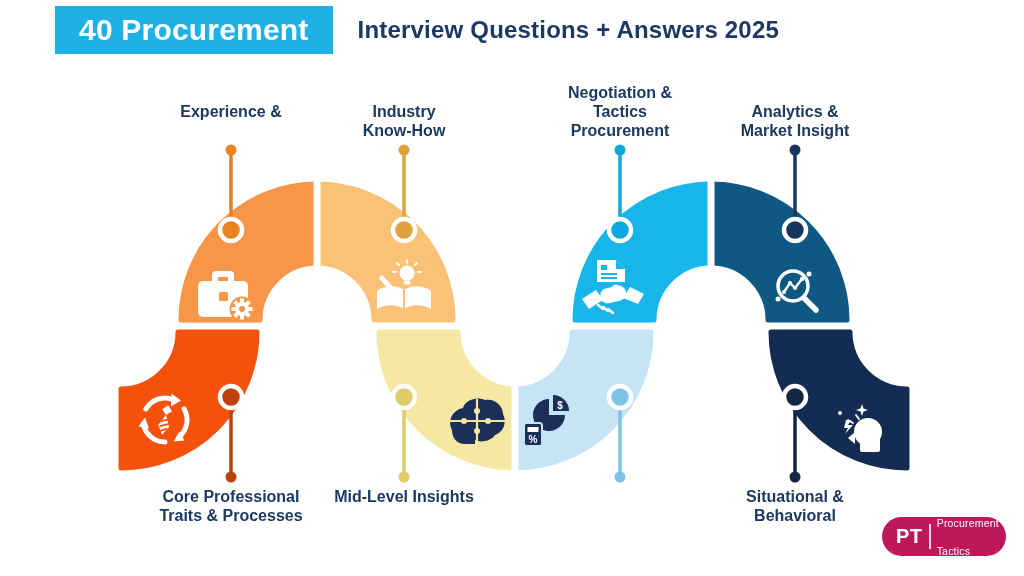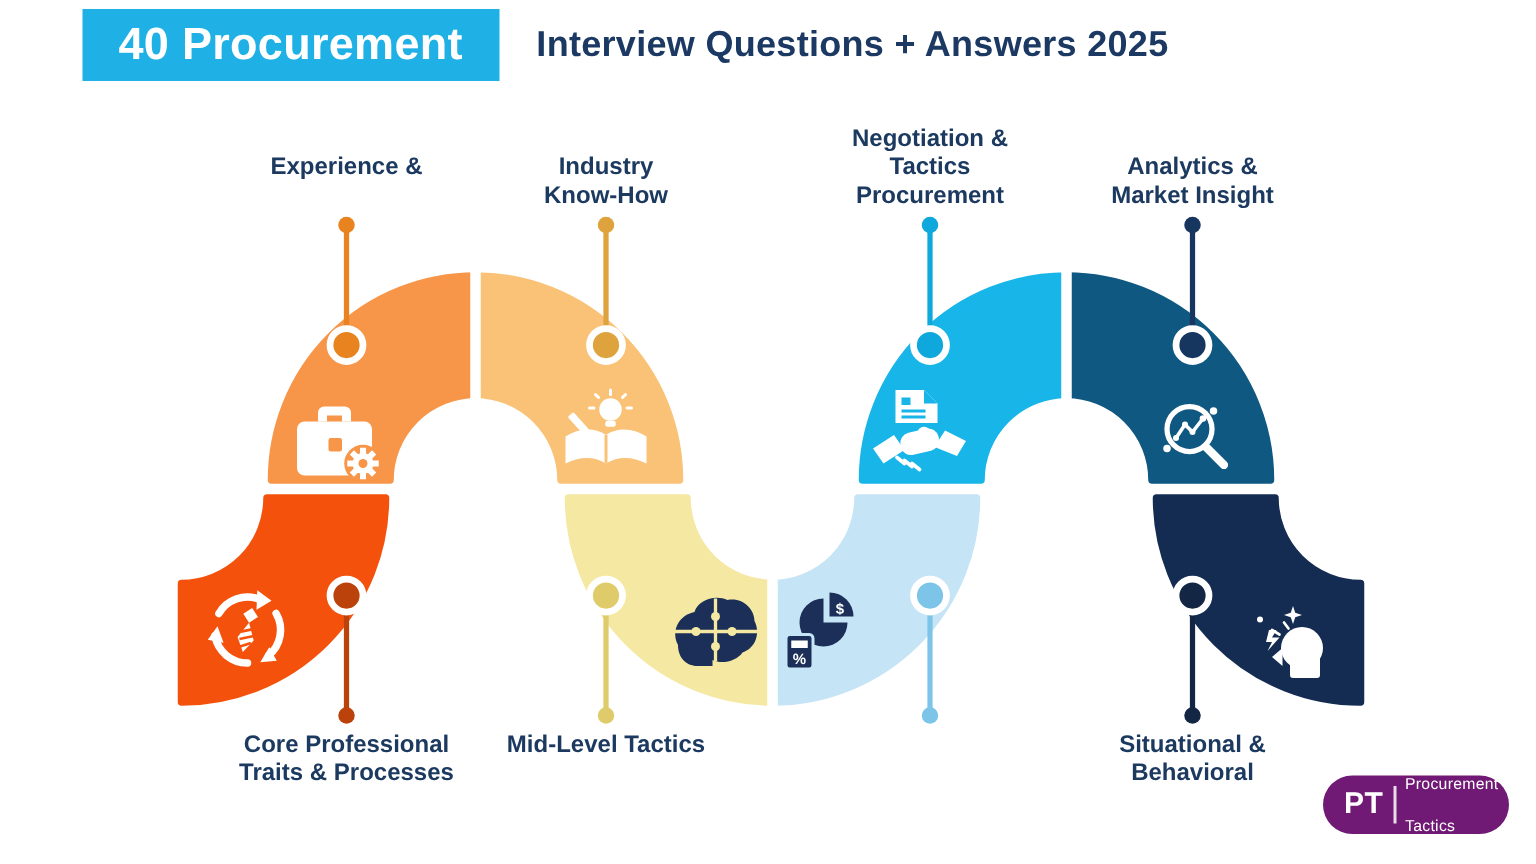--- a/index.html
+++ b/index.html
@@ -9,21 +9,21 @@
   .title-row{position:absolute;left:55px;top:6px;display:flex;align-items:center;gap:25px;text-align:right;}
   .title-hl{background:#1FB0E6;color:#ffffff;height:48px;display:flex;align-items:center;
             padding:0 24px;font-size:30px;font-weight:800;letter-spacing:.2px;}
   .title-rest{color:#1B3963;font-size:24px;font-weight:800;letter-spacing:.2px;white-space:nowrap;}
   
   .cat{position:absolute;width:230px;text-align:center;color:#1C3A60;
        font-size:16px;line-height:19px;font-weight:700;}
   .cat span{display:block;}
   
   .logo{position:absolute;left:882px;top:517px;width:124px;height:39px;border-radius:20px;
-        background:#701a75;display:flex;align-items:center;}
+        background:#be185d;display:flex;align-items:center;}
   .logo-pt{color:#ffffff;font-size:20px;font-weight:800;padding-left:14px;letter-spacing:.3px;}
   .logo-div{width:1.5px;height:25px;background:rgba(255,255,255,.85);margin:0 6px 0 7px;}
   .logo-name{color:#ffffff;font-size:10.5px;line-height:12px;font-weight:400;letter-spacing:.2px;}
   svg{position:absolute;left:0;top:0;}
 </style>
 </head>
 <body>
 
 <div class="stage">
 
@@ -229,21 +229,21 @@
   </div>
   <div class="cat" style="left:680px;top:102px;">
     <span>Analytics &amp;</span>
     <span>Market Insight</span>
   </div>
   <div class="cat" style="left:116px;top:487px;">
     <span>Core Professional</span>
     <span>Traits &amp; Processes</span>
   </div>
   <div class="cat" style="left:289px;top:487px;">
-    <span>Mid-Level Tactics</span>
+    <span>Mid-Level Insights</span>
   </div>
   <div class="cat" style="left:680px;top:487px;text-align:center;">
     <span>Situational &amp;</span>
     <span>Behavioral</span>
   </div>
 
   <div class="logo">
     <span class="logo-pt">PT</span>
     <span class="logo-div"></span>
     <span class="logo-name">

